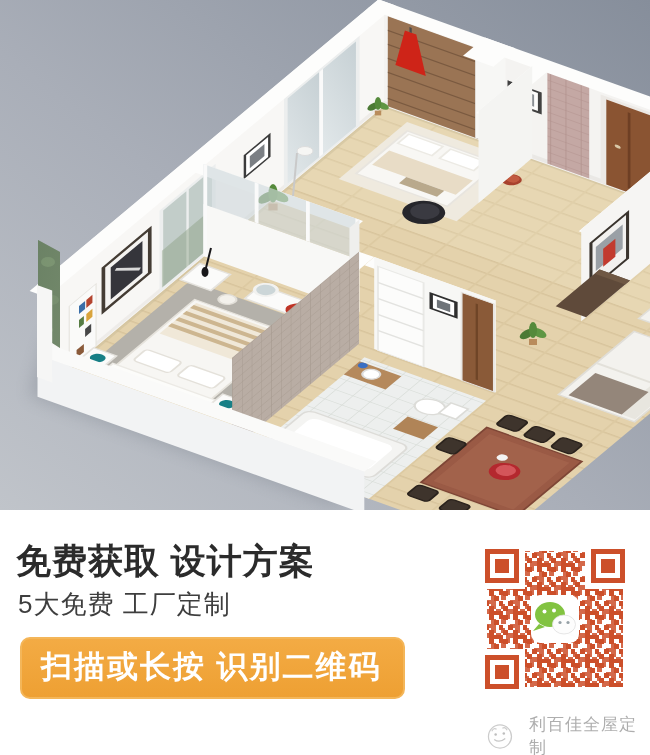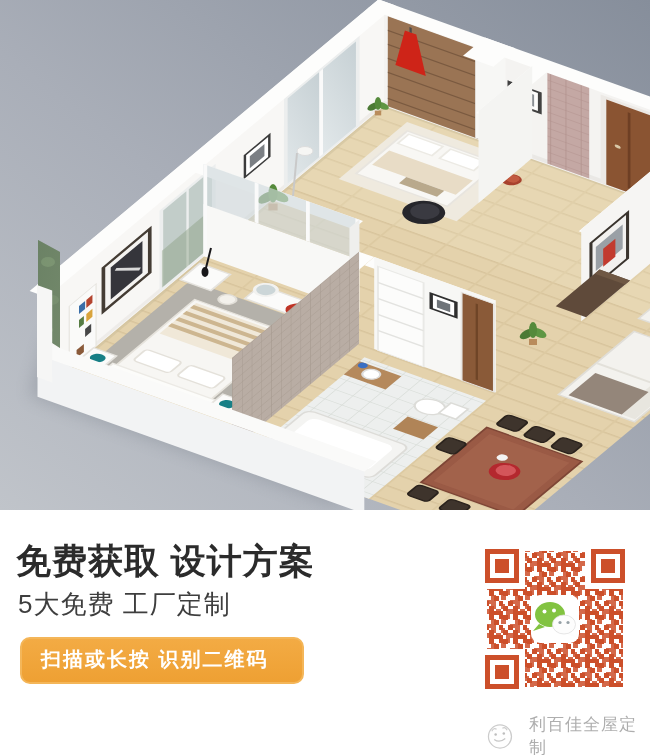--- a/index.html
+++ b/index.html
@@ -5,22 +5,22 @@
   html,body{margin:0;padding:0;background:#fff;}
   .page{position:relative;width:650px;height:755px;overflow:hidden;background:#4d7c0f;
         font-family:"Liberation Sans","DejaVu Sans",sans-serif;}
   .hero{position:absolute;left:0;top:0;width:650px;height:510px;}
   .hero svg{display:block;}
   .promo{position:absolute;left:0;top:510px;width:650px;height:245px;background:#ffffff;}
   .headline{margin:33px 0 0 16px;font-size:35px;line-height:1;font-weight:800;color:#2b2b2b;letter-spacing:1px;}
   .subheadline{margin:13px 0 0 18px;font-size:26px;line-height:1;font-weight:400;color:#3e3e3e;letter-spacing:1px;}
   .cta{position:absolute;left:20px;top:127px;display:inline-block;
        background:linear-gradient(180deg,#f3ab44,#eea033);
-       border:2px solid #f4b659;border-radius:10px;padding:7px 33px 9px 19px;
-       color:#ffffff;font-size:20px;font-weight:700;letter-spacing:2px;cursor:pointer;}
+       border:2px solid #f4b659;border-radius:10px;padding:7px 21px 9px 19px;
+       color:#ffffff;font-size:31px;font-weight:700;letter-spacing:2px;cursor:pointer;}
   .qr{position:absolute;left:479px;top:33px;width:152px;height:152px;}
   .brand{position:absolute;left:487px;top:203px;display:flex;align-items:center;gap:16px;}
   .brand span{font-size:17px;color:#aeaeae;letter-spacing:1px;}
 </style>
 </head>
 <body>
 
 <div class="page">
 
   <div class="hero" aria-label="3D isometric cutaway render of a furnished apartment floor plan">

